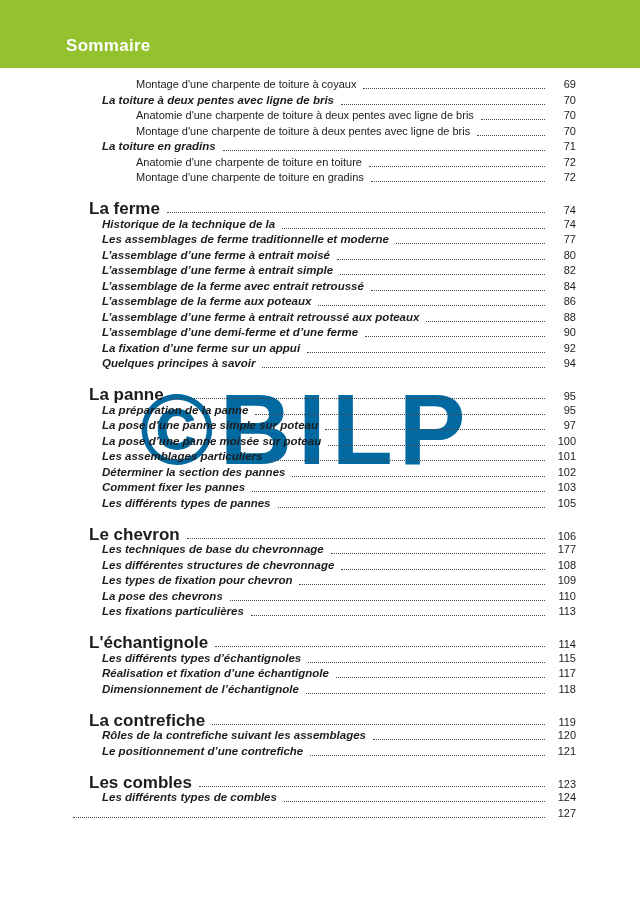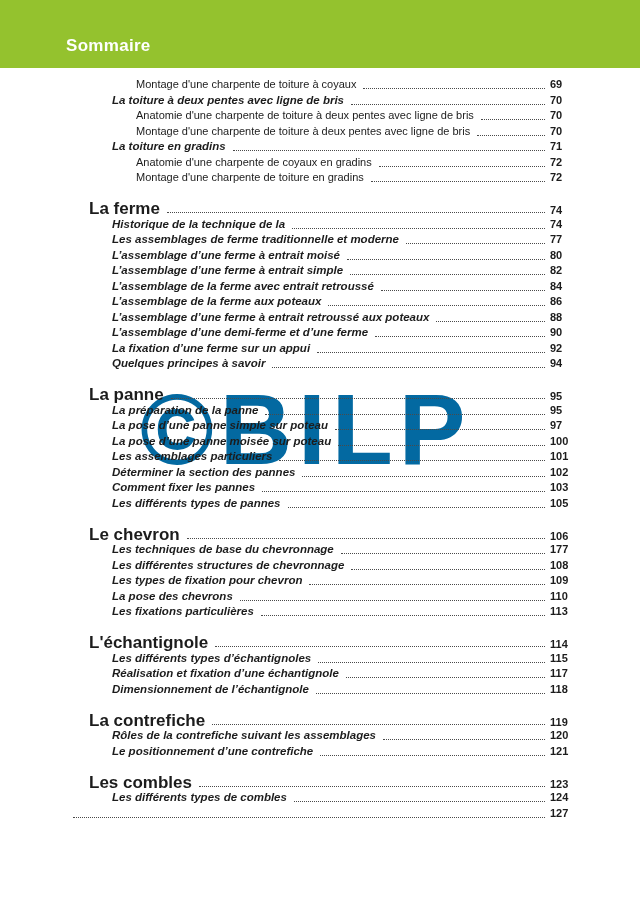--- a/index.html
+++ b/index.html
@@ -46,37 +46,37 @@
     align-items: baseline;
     height: 15.5px;
     line-height: 15.5px;
     font-size: 11px;
     color: #1c1c1c;
   }
   .toc-row.level-1 { margin-top: 15.5px; }
   .toc-row.level-1 .toc-label { font-weight: bold; font-size: 17px; }
   .toc-row.level-2 .toc-label {
     font-weight: bold; font-style: italic; font-size: 11.5px;
-    margin-left: 23px;
+    margin-left: 13px;
   }
   .toc-row.level-3 .toc-label { margin-left: 47px; }
   .toc-label { white-space: nowrap; padding-left: 23px; }
   .toc-dots {
     flex: 1;
     border-bottom: 1px dotted #4a4a4a;
     margin: 0 5px 0 7px;
     align-self: flex-end;
     position: relative;
     bottom: 3.5px;
     min-width: 10px;
   }
   .toc-page {
     width: 26px;
-    text-align: left;
-    font-weight: bold;
+    text-align: right;
+    font-weight: normal;
     font-style: normal;
     font-size: 11px;
     flex: none;
   }
 </style>
 </head>
 <body>
 
 <div class="header-band">
   <div class="header-title">Sommaire</div>
@@ -104,21 +104,21 @@
     <span class="toc-label">Montage d'une charpente de toiture à deux pentes avec ligne de bris</span>
     <span class="toc-dots"></span>
     <span class="toc-page">70</span>
   </div>
     <div class="toc-row level-2">
     <span class="toc-label">La toiture en gradins</span>
     <span class="toc-dots"></span>
     <span class="toc-page">71</span>
   </div>
     <div class="toc-row level-3">
-    <span class="toc-label">Anatomie d'une charpente de coyaux en gradins</span>
+    <span class="toc-label">Anatomie d'une charpente de toiture en toiture</span>
     <span class="toc-dots"></span>
     <span class="toc-page">72</span>
   </div>
     <div class="toc-row level-3">
     <span class="toc-label">Montage d'une charpente de toiture en gradins</span>
     <span class="toc-dots"></span>
     <span class="toc-page">72</span>
   </div>
     <div class="toc-row level-1">
     <span class="toc-label">La ferme</span>

